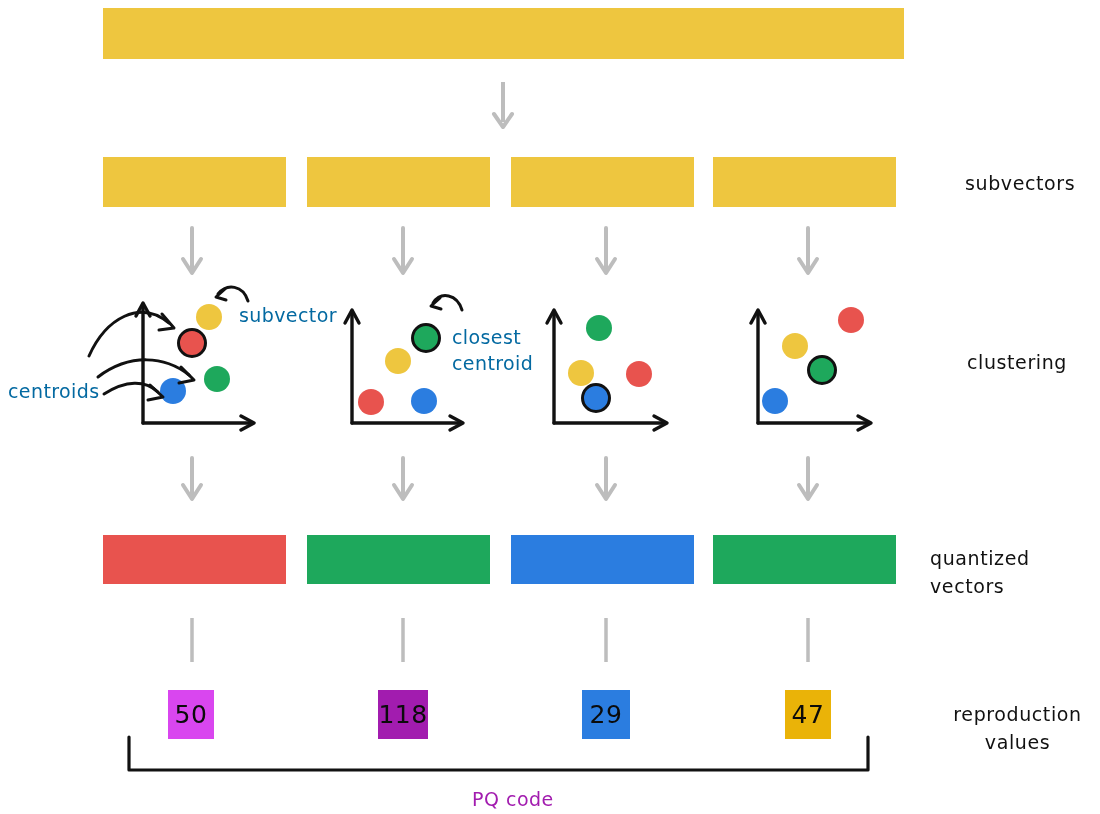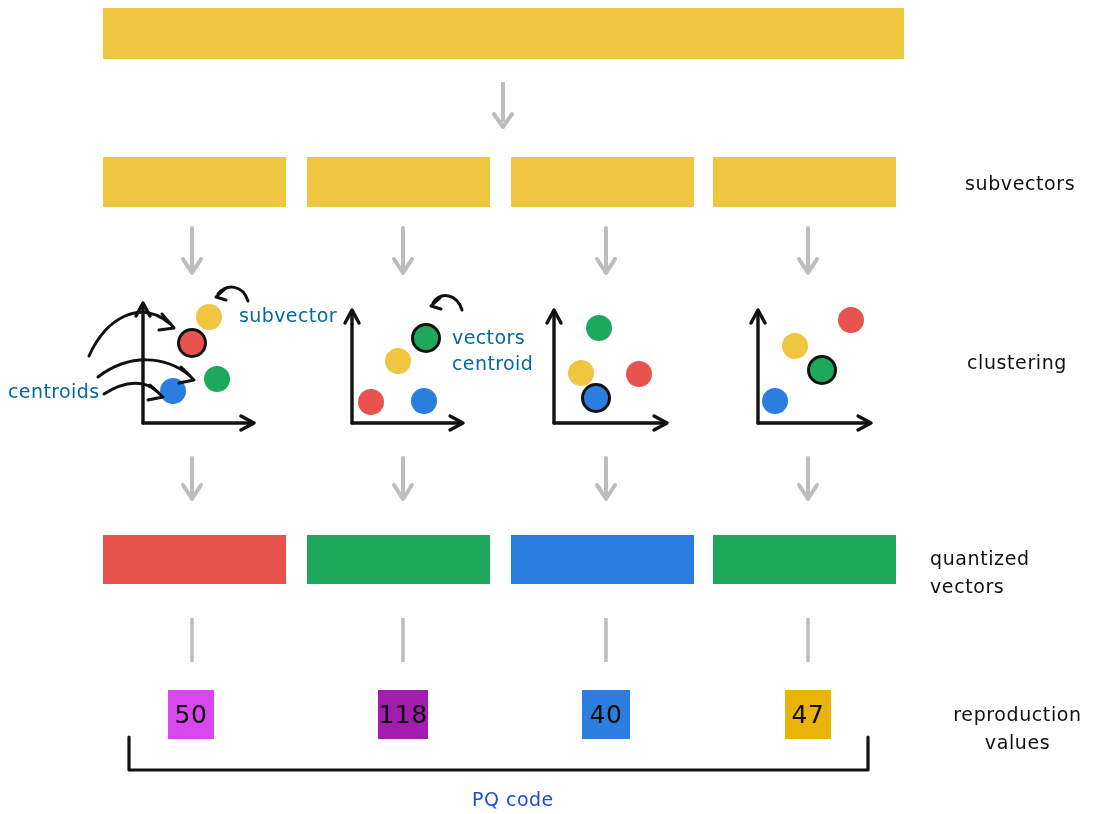--- a/index.html
+++ b/index.html
@@ -36,21 +36,21 @@
     display:flex;align-items:center;justify-content:center;
     font-family:"DejaVu Sans", sans-serif;
     font-size:25px;
     color:#0b0b0b;
     letter-spacing:.5px;
   }
   .pqlabel{
     position:absolute;
     font-family:"DejaVu Sans", sans-serif;
     font-size:19px;
-    color:#1d4ed8;
+    color:#a21caf;
     letter-spacing:.5px;
   }
   svg{position:absolute;left:0;top:0;overflow:visible;}
 </style>
 </head>
 <body>
 
 <div id="stage">
 
   <div class="bar" style="left:103px;top:8px;width:801px;height:51px;background:#EEC63F;"></div>
@@ -152,21 +152,21 @@
   </svg>
 
   <div class="annot" style="left:239px;top:303px;">subvector</div>
   <svg width="1100" height="814">
     <g stroke="#111111" stroke-width="3" fill="none" stroke-linecap="round" stroke-linejoin="round">
       <path d="M248,301 C243,285 227,283 218,294"></path>
       <polyline points="225,289 216,297 226,300"></polyline>
     </g>
   </svg>
 
-  <div class="annot" style="left:452px;top:325px;">vectors
+  <div class="annot" style="left:452px;top:325px;">closest
 centroid</div>
   <svg width="1100" height="814">
     <g stroke="#111111" stroke-width="3" fill="none" stroke-linecap="round" stroke-linejoin="round">
       <path d="M462,310 C457,294 441,291 433,303"></path>
       <polyline points="440,298 431,306 441,309"></polyline>
     </g>
   </svg>
 
   <svg width="1100" height="814">
     <g stroke="#BDBDBD" stroke-width="4" fill="none" stroke-linecap="round" stroke-linejoin="round">
@@ -197,21 +197,21 @@
     </g>
   </svg>
 
   <div class="codebox" style="left:168px;top:690px;width:46px;height:49px;background:#d946ef;">
     <span>50</span>
   </div>
   <div class="codebox" style="left:378px;top:690px;width:50px;height:49px;background:#a21caf;">
     <span>118</span>
   </div>
   <div class="codebox" style="left:582px;top:690px;width:48px;height:49px;background:#2B7DE0;">
-    <span>40</span>
+    <span>29</span>
   </div>
   <div class="codebox" style="left:785px;top:690px;width:46px;height:49px;background:#eab308;">
     <span>47</span>
   </div>
 
   <div class="rowlabel" style="left:930px;top:701px;width:175px;text-align:center;">reproduction
 values</div>
 
   <svg width="1100" height="814">
     <g stroke="#111111" stroke-width="3.2" fill="none" stroke-linecap="round" stroke-linejoin="round">

